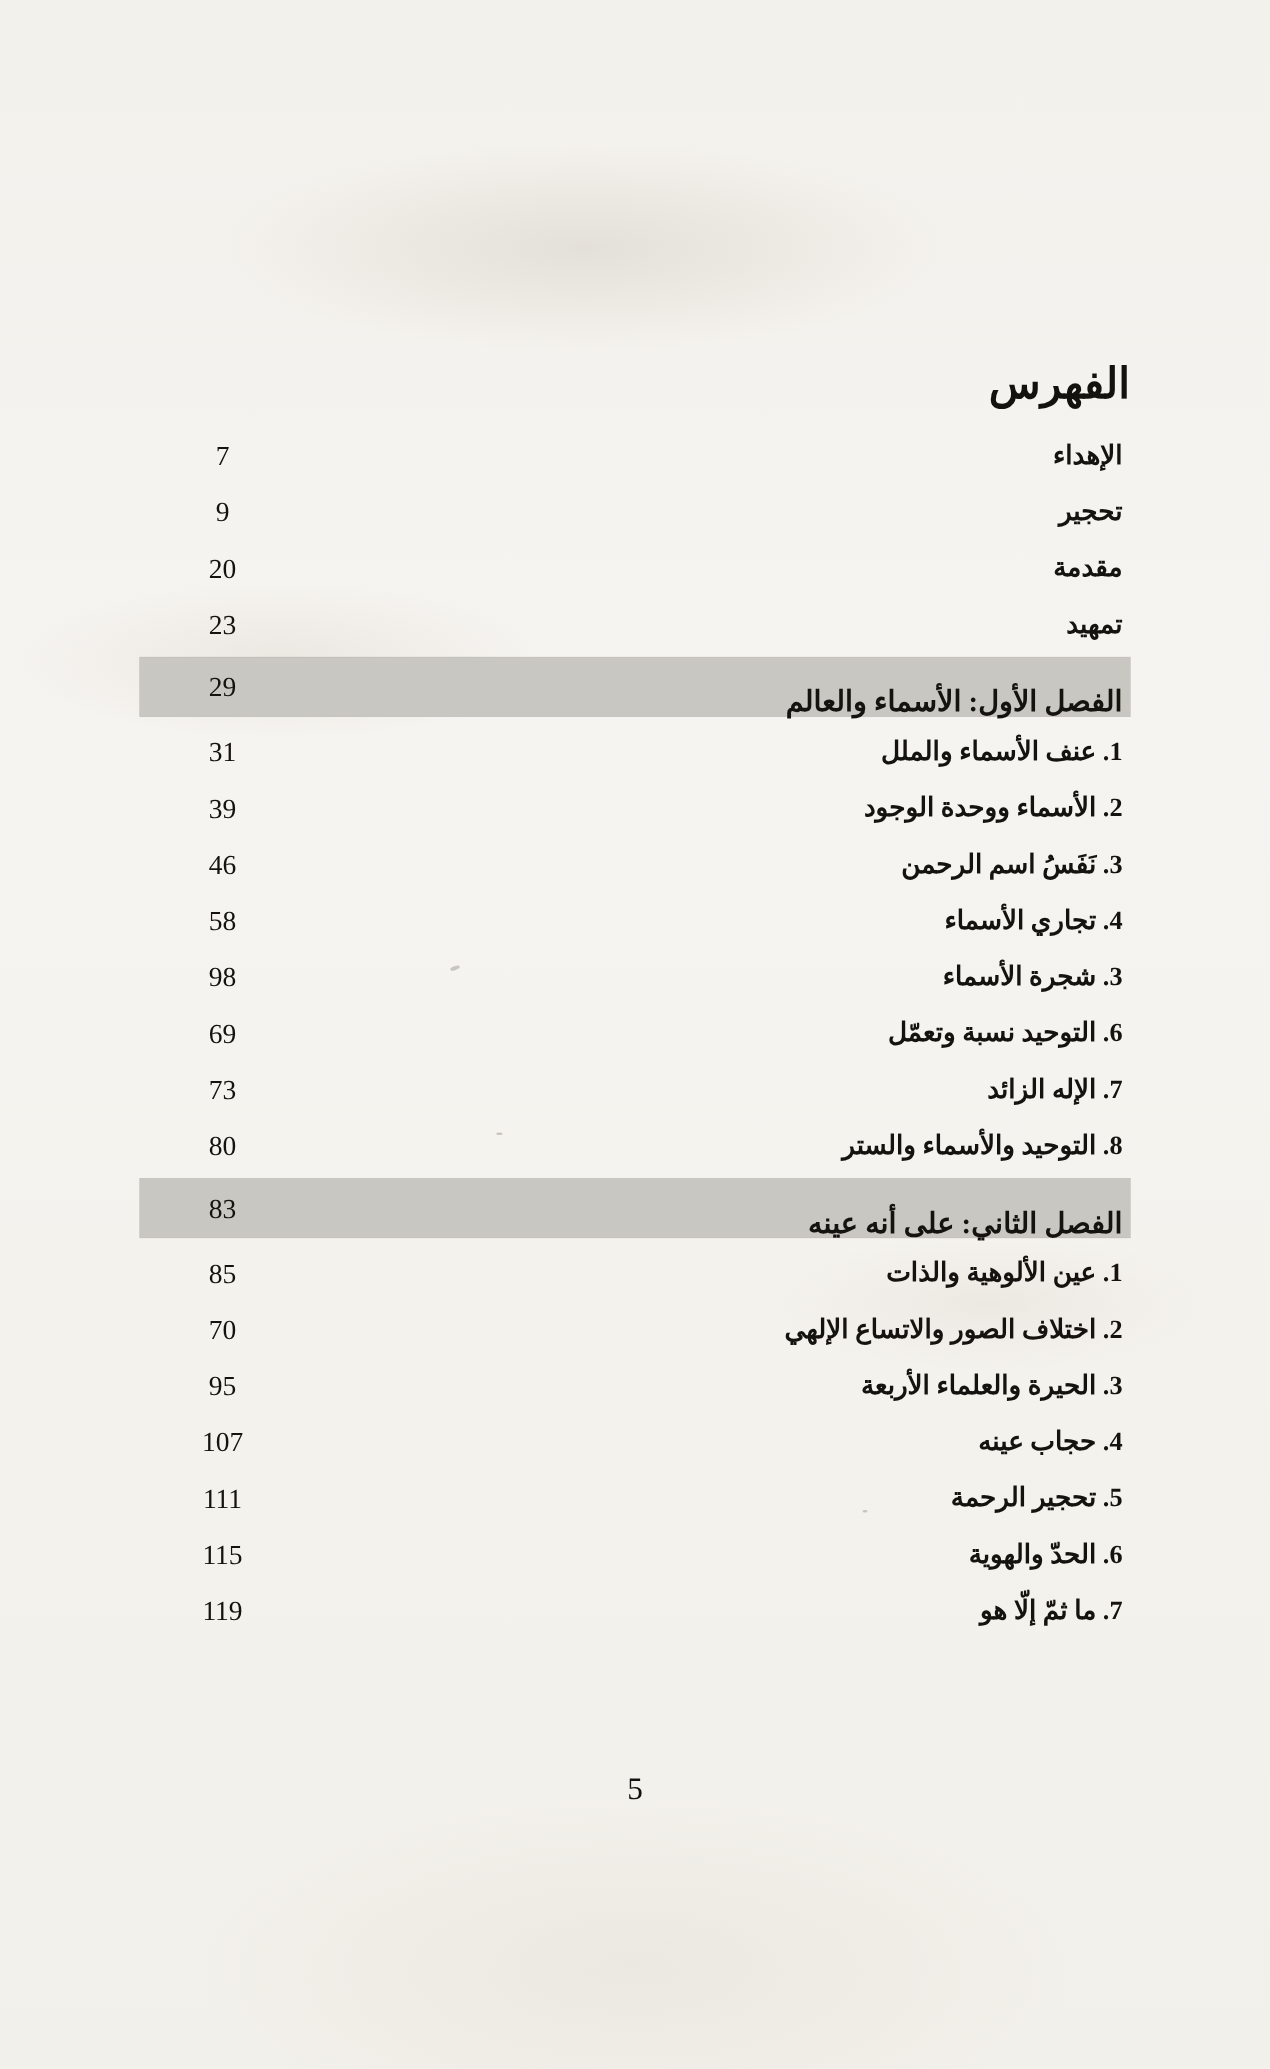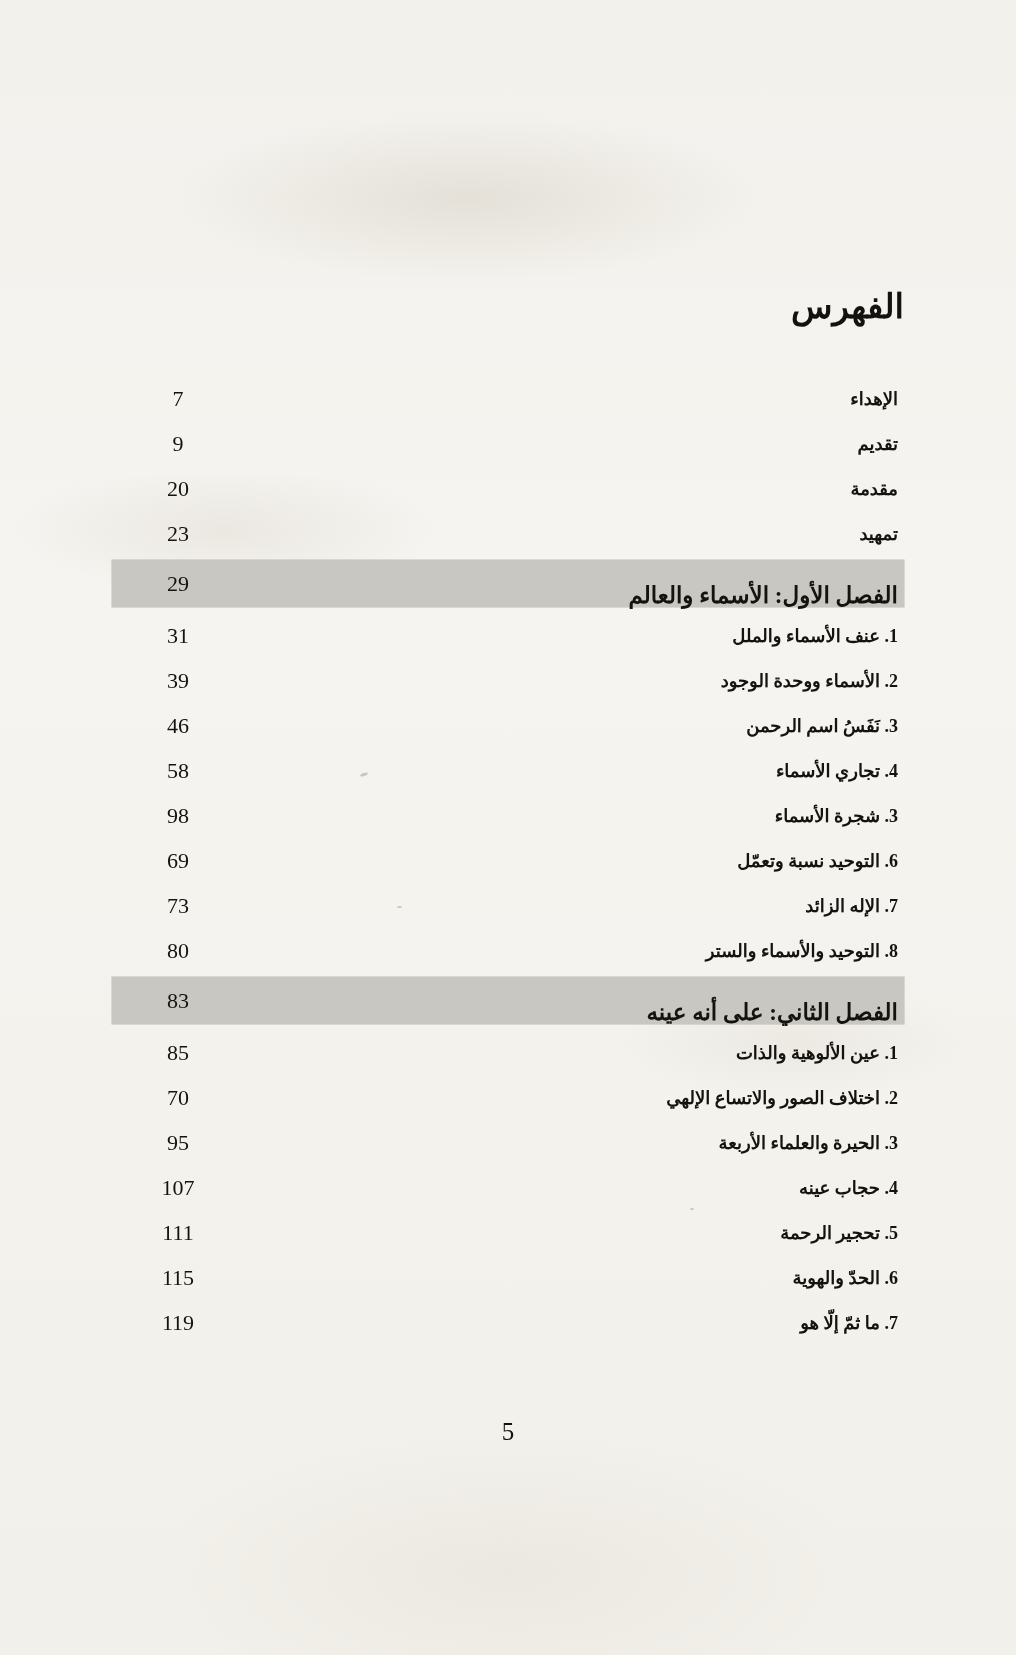--- a/index.html
+++ b/index.html
@@ -30,36 +30,36 @@
     position: absolute;
     left: 112px;
     right: 112px;
     top: 286px;
   }
   .toc-title {
     font-size: 34px;
     font-weight: bold;
     color: #14120f;
     text-align: right;
-    margin: 0 0 50px 0;
+    margin: 0 0 15px 0;
     letter-spacing: 0px;
   }
   .rows {
     display: block;
   }
   .row {
     display: flex;
     align-items: center;
     justify-content: space-between;
     height: 45px;
     padding: 0 6px 0 8px;
     box-sizing: border-box;
   }
   .row .label {
-    font-size: 18px;
+    font-size: 21px;
     color: #15130f;
     white-space: nowrap;
   }
   .row .page-num {
     font-size: 22px;
     color: #15130f;
     direction: ltr;
     min-width: 56px;
     text-align: center;
     margin-left: 30px;
@@ -121,21 +121,21 @@
     <h1 class="toc-title">الفهرس</h1>
 
     <div class="rows">
 
       <div class="row top">
         <span class="label">الإهداء</span>
         <span class="page-num">7</span>
       </div>
 
       <div class="row top">
-        <span class="label">تقديم</span>
+        <span class="label">تحجير</span>
         <span class="page-num">9</span>
       </div>
 
       <div class="row top">
         <span class="label">مقدمة</span>
         <span class="page-num">20</span>
       </div>
 
       <div class="row top">
         <span class="label">تمهيد</span>

